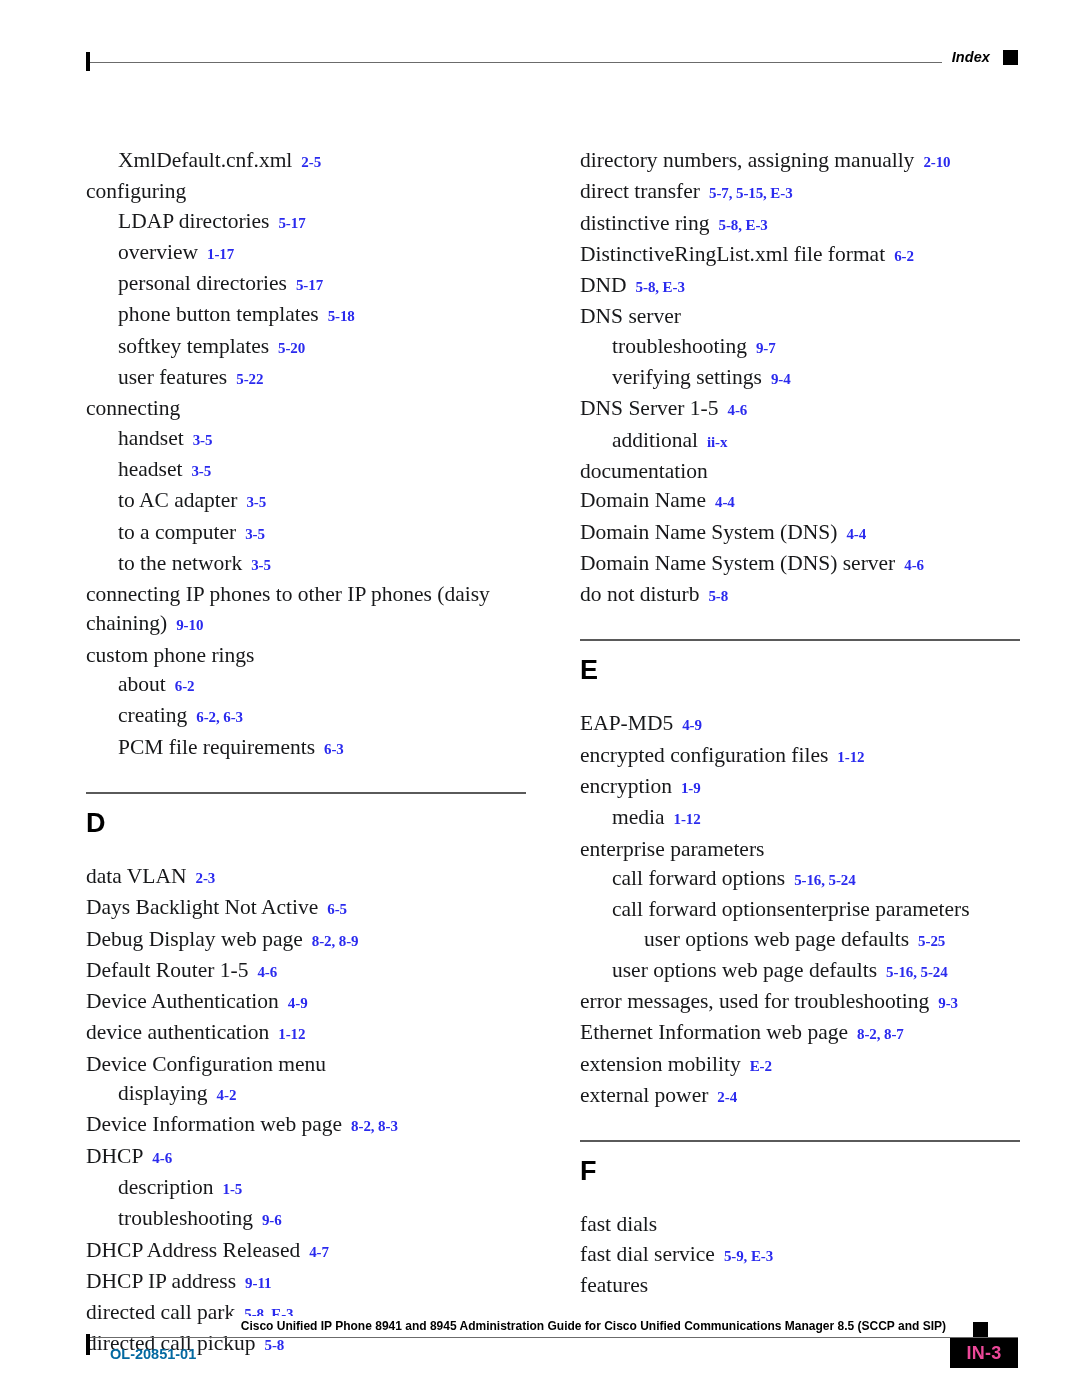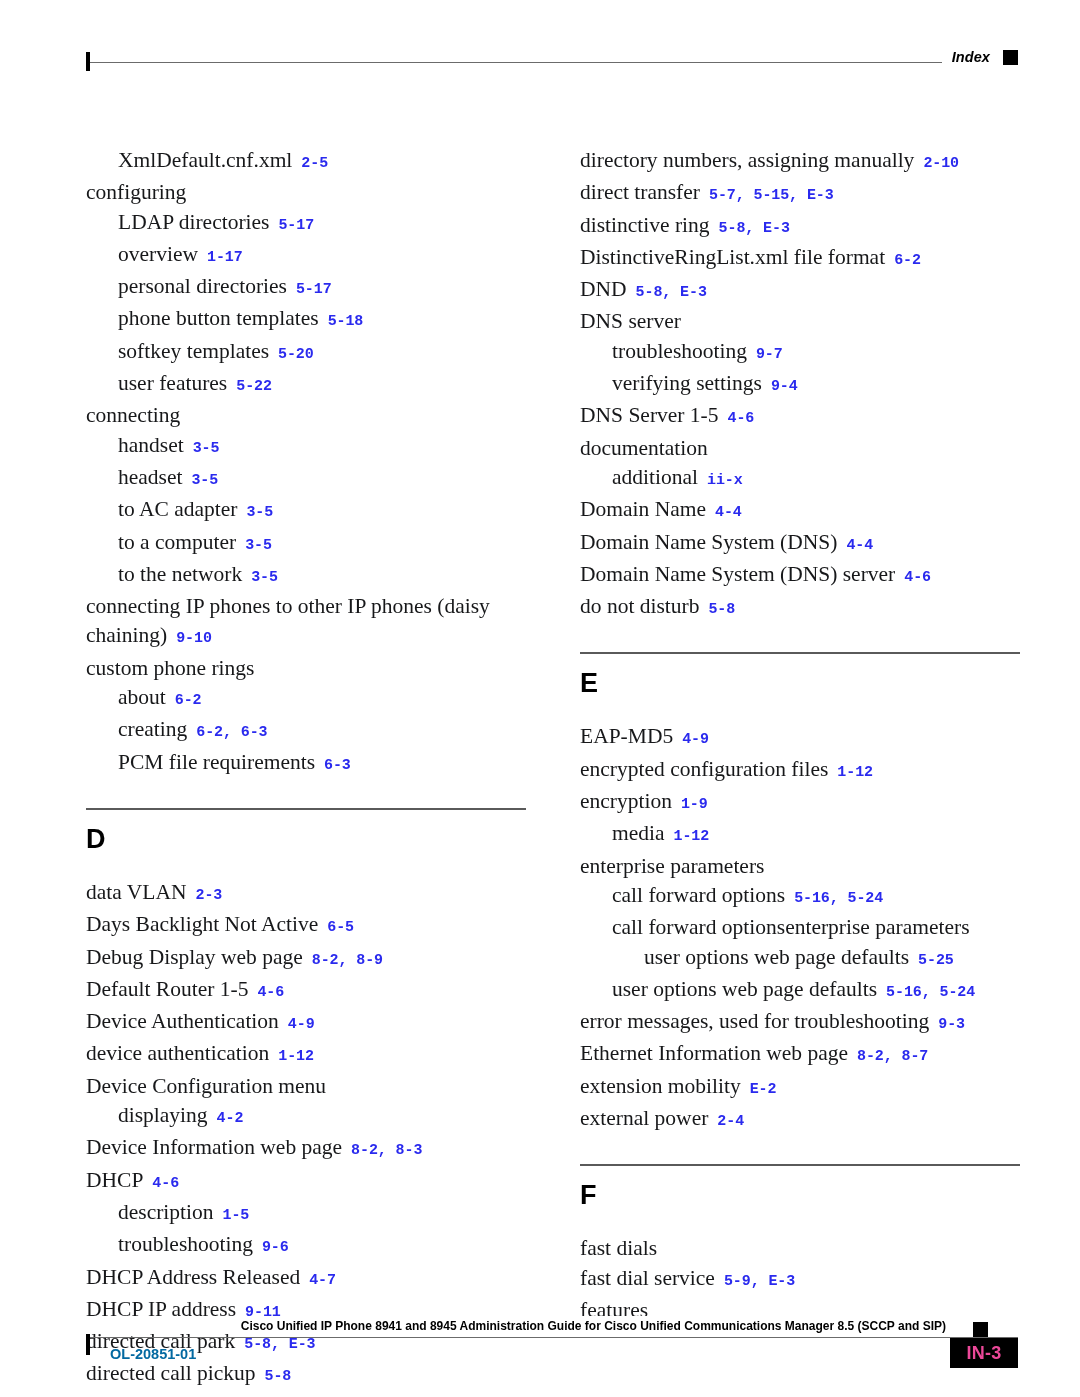--- a/index.html
+++ b/index.html
@@ -87,21 +87,21 @@
     line-height: 29.3px;
     color: #17181a;
     white-space: normal;
   }
   .entry.lvl0 { padding-left: 0px;  text-indent: 0; }
   .entry.lvl1 { padding-left: 32px; }
   .entry.lvl2 { padding-left: 64px; }
 
   .entry .term { }
   .entry .ref {
-    font-family: Liberation Mono, monospace;
+    font-family: Liberation Serif, serif;
     font-weight: bold;
     font-size: 15px;
     color: #2a2aee;
     margin-left: 9px;
     letter-spacing: -0.1px;
     white-space: nowrap;
   }
 
   
   .section-head {
@@ -251,22 +251,22 @@
   <div class="column right" id="col-right">
       <div class="entry lvl0"><span class="term">directory numbers, assigning manually</span><span class="ref">2-10</span></div>
       <div class="entry lvl0"><span class="term">direct transfer</span><span class="ref">5-7, 5-15, E-3</span></div>
       <div class="entry lvl0"><span class="term">distinctive ring</span><span class="ref">5-8, E-3</span></div>
       <div class="entry lvl0"><span class="term">DistinctiveRingList.xml file format</span><span class="ref">6-2</span></div>
       <div class="entry lvl0"><span class="term">DND</span><span class="ref">5-8, E-3</span></div>
       <div class="entry lvl0"><span class="term">DNS server</span></div>
       <div class="entry lvl1"><span class="term">troubleshooting</span><span class="ref">9-7</span></div>
       <div class="entry lvl1"><span class="term">verifying settings</span><span class="ref">9-4</span></div>
       <div class="entry lvl0"><span class="term">DNS Server 1-5</span><span class="ref">4-6</span></div>
+      <div class="entry lvl1"><span class="term">additional</span><span class="ref">ii-x</span></div>
       <div class="entry lvl0"><span class="term">documentation</span></div>
-      <div class="entry lvl1"><span class="term">additional</span><span class="ref">ii-x</span></div>
       <div class="entry lvl0"><span class="term">Domain Name</span><span class="ref">4-4</span></div>
       <div class="entry lvl0"><span class="term">Domain Name System (DNS)</span><span class="ref">4-4</span></div>
       <div class="entry lvl0"><span class="term">Domain Name System (DNS) server</span><span class="ref">4-6</span></div>
       <div class="entry lvl0"><span class="term">do not disturb</span><span class="ref">5-8</span></div>
       <div class="section-head">
         <div class="section-rule"></div>
         <div class="section-letter">E</div>
       </div>
       <div class="entry lvl0"><span class="term">EAP-MD5</span><span class="ref">4-9</span></div>
       <div class="entry lvl0"><span class="term">encrypted configuration files</span><span class="ref">1-12</span></div>

